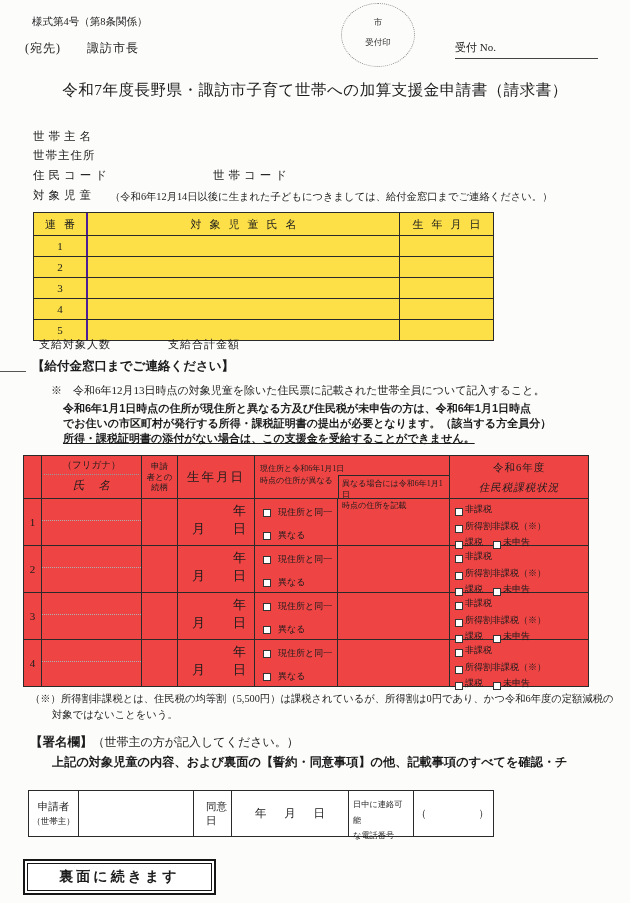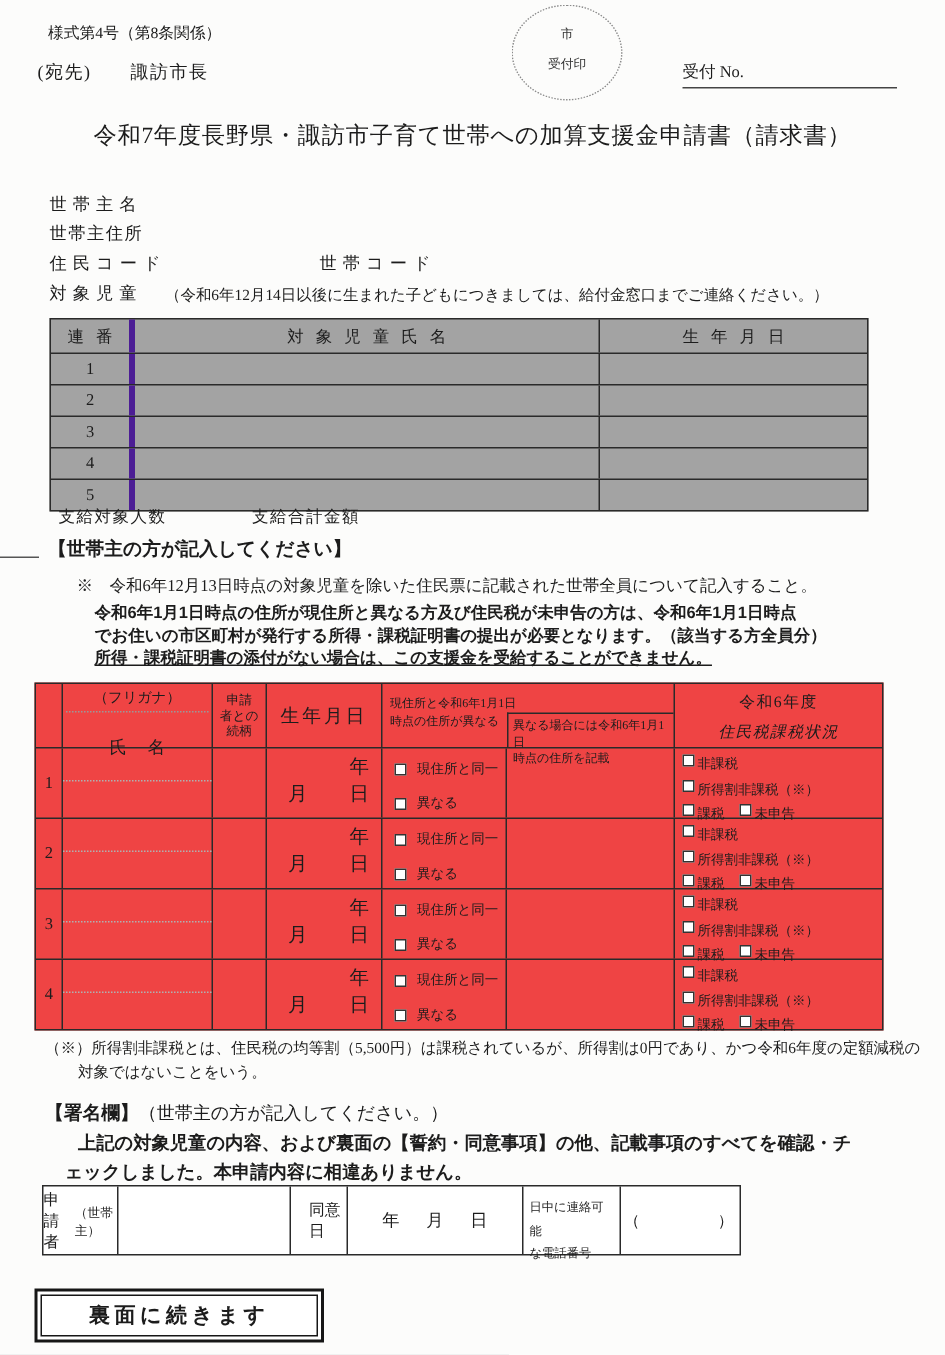--- a/index.html
+++ b/index.html
@@ -29,25 +29,25 @@
   .lbl { font-size:11.5px; }
   .ls4 { letter-spacing:4px; }
   .hh-name    { left:33px; top:129px; }
   .hh-addr    { left:33px; top:148px; letter-spacing:1px; }
   .hh-rescode { left:33px; top:168px; }
   .hh-hhcode  { left:213px; top:168px; }
   .hh-child   { left:33px; top:188px; }
   .hh-child-note { left:110px; top:190px; font-size:10.3px; }
 
   
-  .ctable { left:33px; top:212px; width:546px; border:1px solid #2a2a2a; background:#a3a3a3; }
+  .ctable { left:33px; top:212px; width:461px; border:1px solid #2a2a2a; background:#fde047; }
   .ctable .row { display:flex; height:21px; border-top:1px solid #2a2a2a; }
   .ctable .row.hdr { height:22px; border-top:none; }
   .ctable .c1 { width:52px; }
-  .ctable .c2 { width:313px; border-left:4px solid #4c1d95; }
+  .ctable .c2 { width:313px; border-left:2px solid #4c1d95; }
   .ctable .c3 { flex:1; border-left:1px solid #2a2a2a; }
   .ctable .cell { display:flex; align-items:center; justify-content:center; font-size:11px; }
   .hdr .c1 { letter-spacing:8px; padding-left:8px; }
   .hdr .c2 { letter-spacing:8px; padding-left:8px; }
   .hdr .c3 { letter-spacing:8px; padding-left:8px; }
   .ct-footer-count { left:39px; top:337px; font-size:11px; letter-spacing:1px; }
   .ct-footer-total { left:168px; top:337px; font-size:11px; letter-spacing:1px; }
 
   
   .foldmark { left:0; top:371px; width:26px; height:1px; background:#555; }
@@ -68,59 +68,59 @@
   .stable .s3 { width:36px; border-left:1px solid #2a2a2a; }
   .stable .s4 { width:77px; border-left:1px solid #2a2a2a; }
   .stable .s5 { width:83px; border-left:1px solid #2a2a2a; }
   .stable .s6 { width:112px; border-left:1px solid #2a2a2a; }
   .stable .s7 { flex:1; border-left:1px solid #2a2a2a; }
   .stable .s56 { width:195px; border-left:1px solid #2a2a2a; position:relative; }
 
   .h-furi { padding-top:3px; text-align:center; }
   .h-furi .f1 { font-size:9.5px; }
   .h-furi .dots { border-top:1px dotted #999; margin:2px 2px 0 2px; }
-  .h-furi .f2 { font-size:11.5px; letter-spacing:14px; padding-left:14px; margin-top:16px; }
+  .h-furi .f2 { font-size:11.5px; letter-spacing:14px; padding-left:14px; margin-top:3px;font-style:italic; }
   .h-rel { display:flex; flex-direction:column; align-items:center; justify-content:center; font-size:8.5px; line-height:1.25; }
   .h-birth { display:flex; align-items:center; justify-content:center; font-size:12.5px; letter-spacing:2px; }
   .h-addrdiff { position:absolute; left:5px; top:7px; font-size:8px; line-height:1.5; }
   .h-addrsub { position:absolute; left:83px; right:0; top:19px; bottom:0;
                border-left:1px solid #2a2a2a; border-top:1px solid #2a2a2a;
                font-size:8px; line-height:1.4; padding:2px 3px; }
   .h-tax { text-align:center; }
   .h-tax .t1 { font-size:10.5px; margin-top:5px; letter-spacing:1px; }
   .h-tax .t2 { font-size:10.5px; margin-top:6px; letter-spacing:1px;font-style:italic; }
 
   .rnum { display:flex; align-items:center; justify-content:center; font-size:11px; }
   .namecell { position:relative; }
   .namecell .dotline { position:absolute; left:0; right:0; top:45%; border-top:1px dotted #b0b0b0; }
   .datecell { padding:3px 8px 0 6px; font-size:13px; }
   .datecell .yline { text-align:right; }
   .datecell .mdline { display:flex; justify-content:space-between; padding-left:8px; margin-top:0px; }
   .cbcell { padding:7px 0 0 8px; }
   .cbline { display:flex; align-items:center; font-size:9px; margin-bottom:10px; }
   .cb { width:8px; height:8px; border:1px solid #333; margin-right:7px; flex:none; background:#fff; }
   .taxcell { padding:4px 0 0 5px; }
-  .taxline { display:flex; align-items:flex-start; font-size:9px; margin-bottom:3.5px; }
+  .taxline { display:flex; align-items:flex-end; font-size:9px; margin-bottom:3.5px; }
   .taxline .cb { margin-right:2px; }
   .taxline .gap { width:10px; }
 
   .fnote1 { left:30px; top:692px; font-size:10.3px; }
   .fnote2 { left:52px; top:708px; font-size:10.3px; }
 
   
   .sig-head { left:30px; top:734px; font-size:12.5px; }
   .sig-head .b { font-weight:bold; font-family:"Liberation Sans","DejaVu Sans",sans-serif; }
   .sig-head .r { font-size:12px; }
   .confirm1 { left:52px; top:754px; font-size:12.2px; font-weight:bold; }
   .confirm2 { left:43px; top:773px; font-size:12.2px; font-weight:bold; }
 
   .sigtable { left:28px; top:790px; width:466px; height:47px; border:1px solid #2a2a2a; display:flex; background:#fff; }
   .sigtable > div { border-left:1px solid #2a2a2a; }
   .sigtable > div:first-child { border-left:none; }
-  .g1 { width:49px; display:flex; flex-direction:row; align-items:center; justify-content:center; }
+  .g1 { width:49px; display:flex; flex-direction:column; align-items:center; justify-content:center; }
   .g1 .a { font-size:10.5px; }
   .g1 .b2 { font-size:8.5px; margin-top:2px; }
   .g2 { width:115px; }
   .g3 { width:38px; display:flex; align-items:center; justify-content:center; font-size:10.5px;padding-left:12px; }
   .g4 { width:117px; display:flex; align-items:center; justify-content:space-around; font-size:11.5px; padding:0 14px; }
   .g5 { width:65px; font-size:8.2px; padding:6px 3px 0 4px; line-height:1.9; }
   .g6 { flex:1; display:flex; align-items:center; justify-content:center; font-size:10.5px; letter-spacing:2px; }
 
   .contbox { left:23px; top:859px; width:193px; height:36px; border:2px solid #161616; padding:2px; background:#fff; }
   .contbox .inner { height:100%; border:1px solid #161616; display:flex; align-items:center; justify-content:center;
@@ -177,21 +177,21 @@
       <div class="cell c1">5</div>
       <div class="cell c2"></div>
       <div class="cell c3"></div>
     </div>
   </div>
   <div class="abs ct-footer-count">支給対象人数</div>
   <div class="abs ct-footer-total">支給合計金額</div>
 
   <div class="abs foldmark"></div>
 
-  <div class="abs sec2-head gothic">【世帯主の方が記入してください】</div>
+  <div class="abs sec2-head gothic">【給付金窓口までご連絡ください】</div>
   <div class="abs sec2-n1">※　令和6年12月13日時点の対象児童を除いた住民票に記載された世帯全員について記入すること。</div>
   <div class="abs sec2-n2a gothic">令和6年1月1日時点の住所が現住所と異なる方及び住民税が未申告の方は、令和6年1月1日時点</div>
   <div class="abs sec2-n2b gothic">でお住いの市区町村が発行する所得・課税証明書の提出が必要となります。（該当する方全員分）</div>
   <div class="abs sec2-n3 gothic">所得・課税証明書の添付がない場合は、この支援金を受給することができません。</div>
 
   <div class="abs stable">
     <div class="srow hdr">
       <div class="s1"></div>
       <div class="s2 h-furi">
         <div class="f1">（フリガナ）</div>
@@ -393,21 +393,20 @@
     </div>
   </div>
 
   <div class="abs fnote1">（※）所得割非課税とは、住民税の均等割（5,500円）は課税されているが、所得割は0円であり、かつ令和6年度の定額減税の</div>
   <div class="abs fnote2">対象ではないことをいう。</div>
 
   <div class="abs confirm1">上記の対象児童の内容、および裏面の【誓約・同意事項】の他、記載事項のすべてを確認・チ</div>
   <div class="abs sig-head">
     <span class="b">【署名欄】</span><span class="r">（世帯主の方が記入してください。）</span>
   </div>
-  <div class="abs confirm2">ェックしました。本申請内容に相違ありません。</div>
 
   <div class="abs sigtable">
     <div class="g1">
       <div class="a">申請者</div>
       <div class="b2">（世帯主）</div>
     </div>
     <div class="g2"></div>
     <div class="g3">同意日</div>
     <div class="g4">
       <span>年</span>

